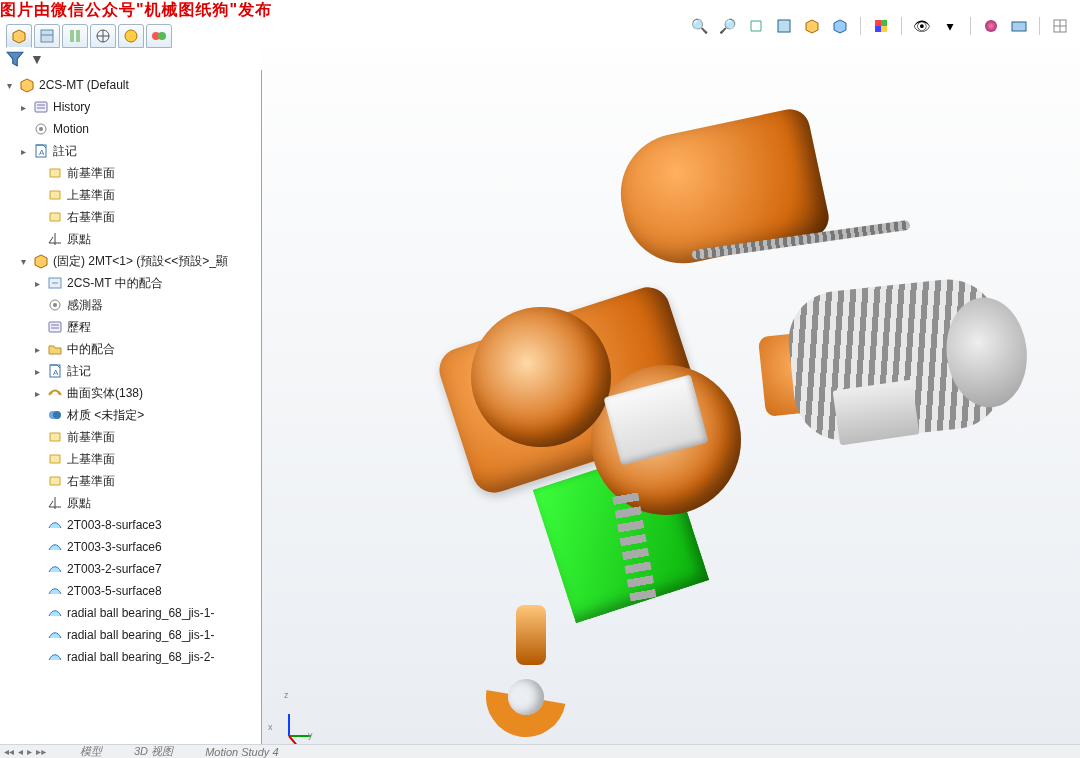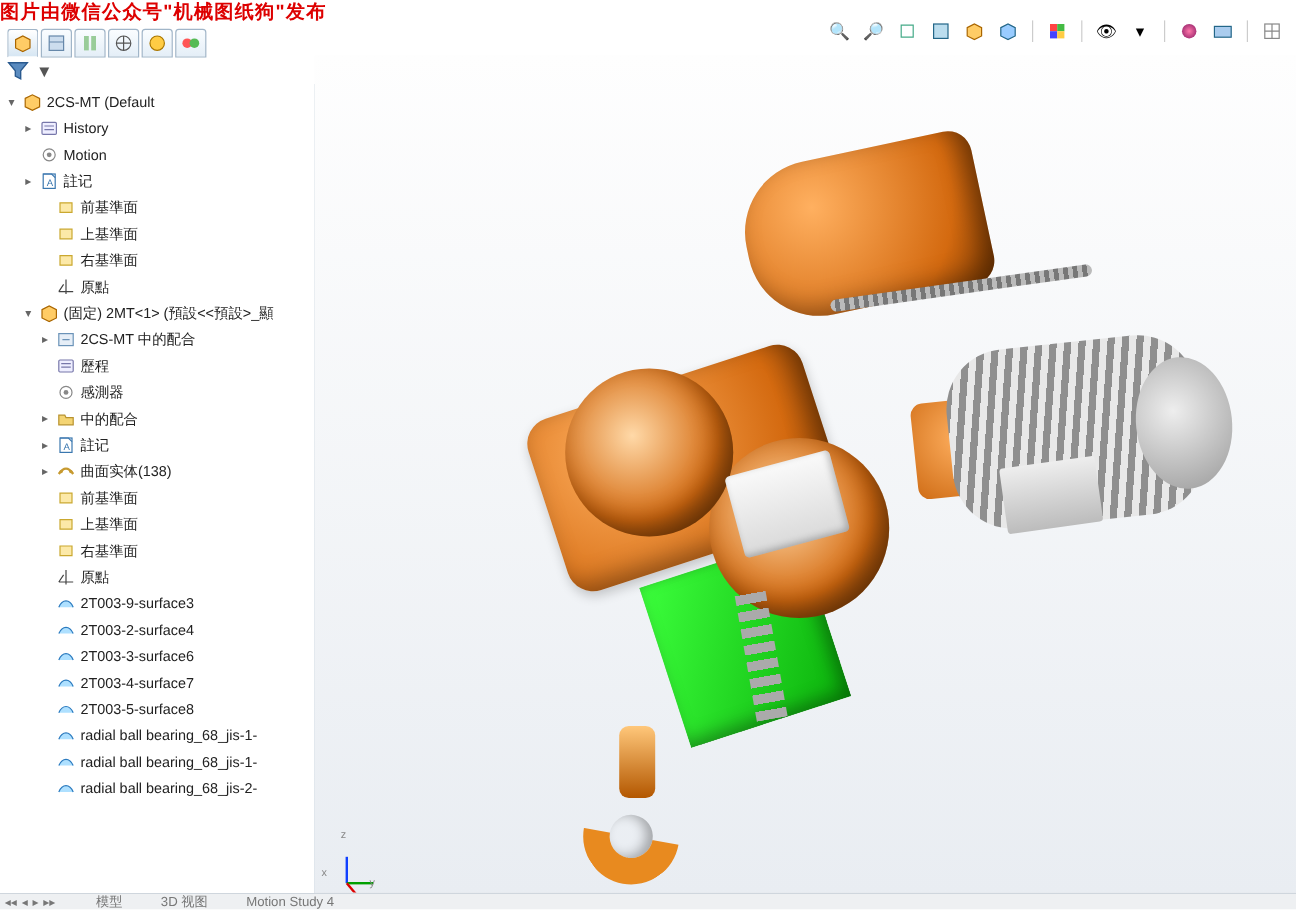--- a/index.html
+++ b/index.html
@@ -59,21 +59,21 @@
 
 .triad { position: absolute; left: 4px; bottom: 4px; width: 46px; height: 46px; }
 .triad .axis { position: absolute; left: 22px; bottom: 4px; width: 2px; height: 22px; transform-origin: bottom center; }
 .triad .z { background: #1040ff; }
 .triad .y { background: #00a000; transform: rotate(90deg); }
 .triad .x { background: #d00; transform: rotate(140deg); height: 18px; }
 .triad .lbl { position: absolute; font-size: 9px; color: #888; }
 .triad .lz { left: 18px; top: -4px; } .triad .ly { left: 42px; bottom: 0; } .triad .lx { left: 2px; bottom: 8px; }
 
 .bottom-tabs { position: absolute; bottom: 0; left: 0; height: 14px; display: flex; gap: 12px; padding-left: 70px; font-size: 11px; color: #777; align-items: center; background: #eef0f2; width: 100%; border-top: 1px solid #cfd6dd; }
-.bottom-tabs .btab { padding: 0 10px; }
+.bottom-tabs .btab { padding: 0 10px; font-style: italic; }
 .bottom-tabs .nav { position:absolute; left:4px; display:flex; gap:4px;}
 .bottom-tabs .nav span{ font-size:10px; color:#777;}
 </style>
 </head>
 <body>
 
 <div class="watermark-top">图片由微信公众号"机械图纸狗"发布</div>
 <div class="watermark-bottom">
   <span class="wechat-icon"></span>
   <span>机械图纸狗</span>
@@ -281,38 +281,38 @@
             <rect x="2" y="3" width="12" height="10" fill="#e6eef7" stroke="#6b93b8"></rect>
             <path d="M5 8h6" stroke="#6b93b8"></path>
           </svg>
         </span>
     <span class="label">2CS-MT 中的配合</span>
       </div>
       <div class="node indent-2">
     <span class="expander"></span>
     <span class="icon">
           <svg width="16" height="16">
+            <circle cx="8" cy="8" r="5" fill="none" stroke="#888"></circle>
+            <circle cx="8" cy="8" r="2" fill="#888"></circle>
+          </svg>
+        </span>
+    <span class="label">感測器</span>
+      </div>
+      <div class="node indent-2">
+    <span class="expander"></span>
+    <span class="icon">
+          <svg width="16" height="16">
             <rect x="2" y="3" width="12" height="10" rx="1" fill="#eef" stroke="#77a"></rect>
             <line x1="4" y1="6" x2="12" y2="6" stroke="#77a"></line>
             <line x1="4" y1="9" x2="12" y2="9" stroke="#77a"></line>
           </svg>
         </span>
     <span class="label">歷程</span>
       </div>
       <div class="node indent-2">
-    <span class="expander"></span>
-    <span class="icon">
-          <svg width="16" height="16">
-            <circle cx="8" cy="8" r="5" fill="none" stroke="#888"></circle>
-            <circle cx="8" cy="8" r="2" fill="#888"></circle>
-          </svg>
-        </span>
-    <span class="label">感測器</span>
-      </div>
-      <div class="node indent-2">
     <span class="expander">▸</span>
     <span class="icon">
           <svg width="16" height="16">
             <path d="M2 5h5l1 2h6v6H2z" fill="#f4d473" stroke="#b8922e"></path>
           </svg>
         </span>
     <span class="label">中的配合</span>
       </div>
       <div class="node indent-2">
     <span class="expander">▸</span>
@@ -333,20 +333,30 @@
             <circle cx="4" cy="8" r="1.4" fill="#c79a30"></circle>
             <circle cx="12" cy="8" r="1.4" fill="#c79a30"></circle>
           </svg>
         </span>
     <span class="label">曲面实体(138)</span>
       </div>
       <div class="node indent-2">
     <span class="expander"></span>
     <span class="icon">
           <svg width="16" height="16">
+            <circle cx="6" cy="8" r="4" fill="#6aa8e6"></circle>
+            <circle cx="10" cy="8" r="4" fill="#3a77af"></circle>
+          </svg>
+        </span>
+    <span class="label">材质 &lt;未指定&gt;</span>
+      </div>
+      <div class="node indent-2">
+    <span class="expander"></span>
+    <span class="icon">
+          <svg width="16" height="16">
             <path d="M3 4l10 0 0 8-10 0z" fill="#fce9a8" stroke="#caa82f"></path>
           </svg>
         </span>
     <span class="label">前基準面</span>
       </div>
       <div class="node indent-2">
     <span class="expander"></span>
     <span class="icon">
           <svg width="16" height="16">
             <path d="M3 4l10 0 0 8-10 0z" fill="#fce9a8" stroke="#caa82f"></path>
@@ -372,48 +382,39 @@
         </span>
     <span class="label">原點</span>
       </div>
       <div class="node indent-2">
     <span class="expander"></span>
     <span class="icon">
           <svg width="16" height="16">
             <path d="M2 11c3-7 9-7 12 0" fill="#aee0ff" stroke="#2a7abf"></path>
           </svg>
         </span>
-    <span class="label">2T003-9-surface3</span>
-      </div>
-      <div class="node indent-2">
-    <span class="expander"></span>
-    <span class="icon">
-          <svg width="16" height="16">
-            <path d="M2 11c3-7 9-7 12 0" fill="#aee0ff" stroke="#2a7abf"></path>
-          </svg>
-        </span>
-    <span class="label">2T003-2-surface4</span>
+    <span class="label">2T003-8-surface3</span>
       </div>
       <div class="node indent-2">
     <span class="expander"></span>
     <span class="icon">
           <svg width="16" height="16">
             <path d="M2 11c3-7 9-7 12 0" fill="#aee0ff" stroke="#2a7abf"></path>
           </svg>
         </span>
     <span class="label">2T003-3-surface6</span>
       </div>
       <div class="node indent-2">
     <span class="expander"></span>
     <span class="icon">
           <svg width="16" height="16">
             <path d="M2 11c3-7 9-7 12 0" fill="#aee0ff" stroke="#2a7abf"></path>
           </svg>
         </span>
-    <span class="label">2T003-4-surface7</span>
+    <span class="label">2T003-2-surface7</span>
       </div>
       <div class="node indent-2">
     <span class="expander"></span>
     <span class="icon">
           <svg width="16" height="16">
             <path d="M2 11c3-7 9-7 12 0" fill="#aee0ff" stroke="#2a7abf"></path>
           </svg>
         </span>
     <span class="label">2T003-5-surface8</span>
       </div>

